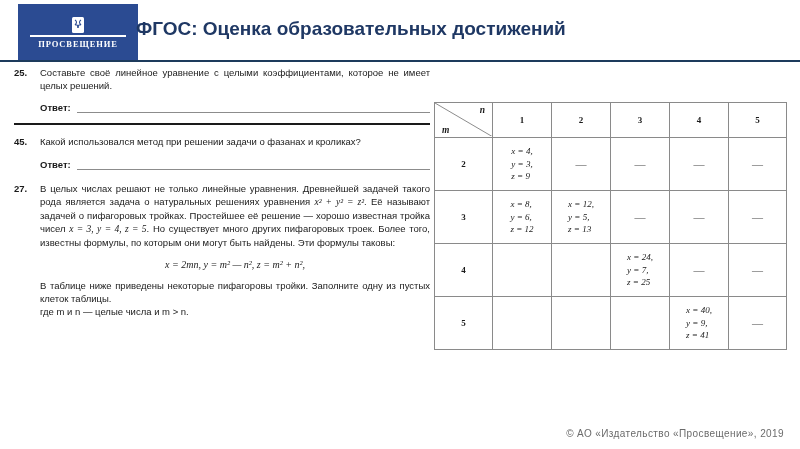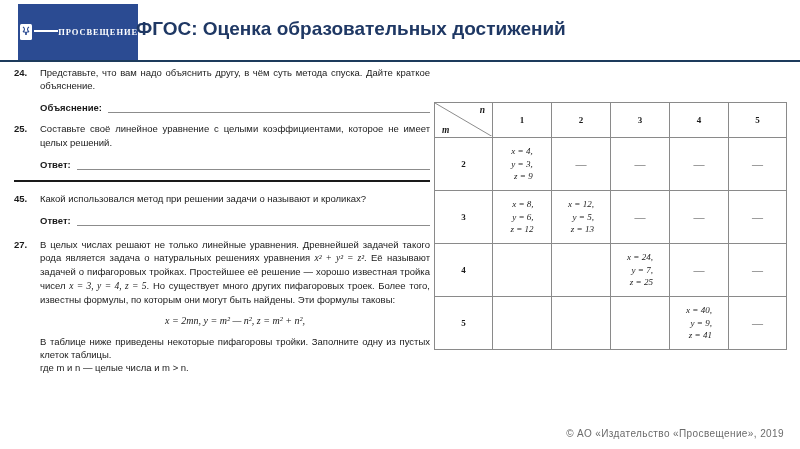--- a/index.html
+++ b/index.html
@@ -25,21 +25,21 @@
     border-bottom: 2px solid #1d3b5c;
     box-sizing: border-box;
   }
   .logo-block {
     position: absolute;
     left: 18px; top: 4px;
     width: 120px;
     height: 56px;
     background: #2b4b92;
     display: flex;
-    flex-direction: row;
+    flex-direction: column;
     align-items: center;
     justify-content: center;
   }
   .logo-emblem {
     width: 16px;
     height: 18px;
     margin-bottom: 1px;
     position: relative;
   }
   .logo-emblem svg { display:block; }
@@ -205,21 +205,21 @@
     font-weight: 700;
     font-size: 10px;
     font-family: "Liberation Sans", sans-serif;
     height: 52px;
   }
   td.cell {
     height: 52px;
   }
   .triple {
     display: inline-block;
-    text-align: right;
+    text-align: left;
     line-height: 12.5px;
     font-family: "Liberation Serif", serif;
     font-size: 9px;
   }
   .triple .v { font-style: italic; }
   .dash {
     font-family: "Liberation Serif", serif;
     font-size: 11px;
     color: #4a4a4a;
   }
@@ -250,48 +250,38 @@
     <div class="logo-rule"></div>
     <div class="logo-word">ПРОСВЕЩЕНИЕ</div>
   </div>
   <div class="header-title">ФГОС: Оценка образовательных достижений</div>
 </div>
 
 <div class="page">
 
   <div class="left-col">
 
-    <div class="task">
-      <div class="task-num">24.</div>
-      <div class="task-body">
-        <p class="task-text">Представьте, что вам надо объяснить другу, в чём суть метода спуска. Дайте краткое объяснение.</p>
-        <div class="answer-row">
-          <span class="answer-label">Объяснение:</span>
-          <span class="answer-line"></span>
-        </div>
-      </div>
-    </div>
 
     <div class="task">
       <div class="task-num">25.</div>
       <div class="task-body">
         <p class="task-text">Составьте своё линейное уравнение с целыми коэффициентами, которое не имеет целых решений.</p>
         <div class="answer-row">
           <span class="answer-label">Ответ:</span>
           <span class="answer-line"></span>
         </div>
       </div>
     </div>
 
     <div class="divider"></div>
 
     <div class="task">
       <div class="task-num">45.</div>
       <div class="task-body">
-        <p class="task-text">Какой использовался метод при решении задачи о называют и кроликах?</p>
+        <p class="task-text">Какой использовался метод при решении задачи о фазанах и кроликах?</p>
         <div class="answer-row">
           <span class="answer-label">Ответ:</span>
           <span class="answer-line"></span>
         </div>
       </div>
     </div>
 
     <div class="task" style="margin-top:12px;">
       <div class="task-num">27.</div>
       <div class="task-body">

